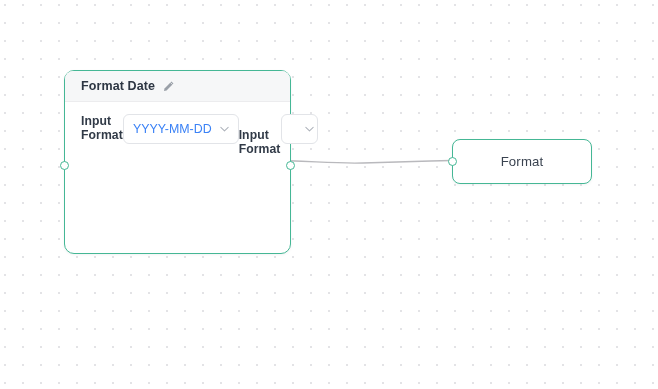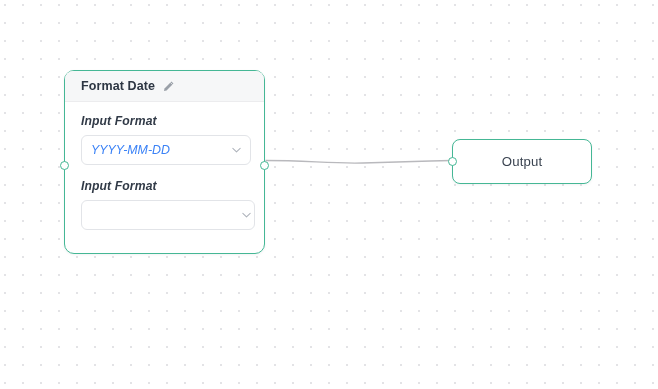--- a/index.html
+++ b/index.html
@@ -44,21 +44,21 @@
     background: #ffffff;
     border: 1.4px solid #45b795;
     border-radius: 9px;
     box-shadow: 0 1px 3px rgba(25, 40, 60, 0.055);
   }
 
   
   #node-format-date {
     left: 64px;
     top: 70px;
-    width: 201px;
+    width: 227px;
     height: 184px;
     border-radius: 10px;
   }
   .node-header {
     height: 31px;
     box-sizing: border-box;
     background: #f6f7f8;
     border-top-left-radius: 8px;
     border-top-right-radius: 8px;
     border-bottom: 1px solid #ececee;
@@ -80,22 +80,21 @@
     justify-content: center;
     width: 13px;
     height: 13px;
     cursor: pointer;
   }
   .pencil-icon svg { display: block; }
 
   .node-body {
     padding: 12px 14px 14px 16px;
     display: flex;
-    flex-direction: column;
-    font-style: italic;
+    flex-direction: row;
   }
   .field-label {
     font-size: 12.2px;
     font-weight: bold;
     color: #313a47;
     letter-spacing: 0.1px;
     margin-bottom: 7px;
   }
   .field-label.second { margin-top: 14px; }
 
@@ -214,17 +213,17 @@
         </span>
       </div>
 
     </div>
 
     <div class="handle left" id="handle-fd-in"></div>
     <div class="handle right" id="handle-fd-out"></div>
   </div>
 
   <div class="node" id="node-output">
-    <span class="output-title">Output</span>
+    <span class="output-title">Format</span>
     <div class="handle left"></div>
   </div>
 
 </div>
 
 </body></html>

